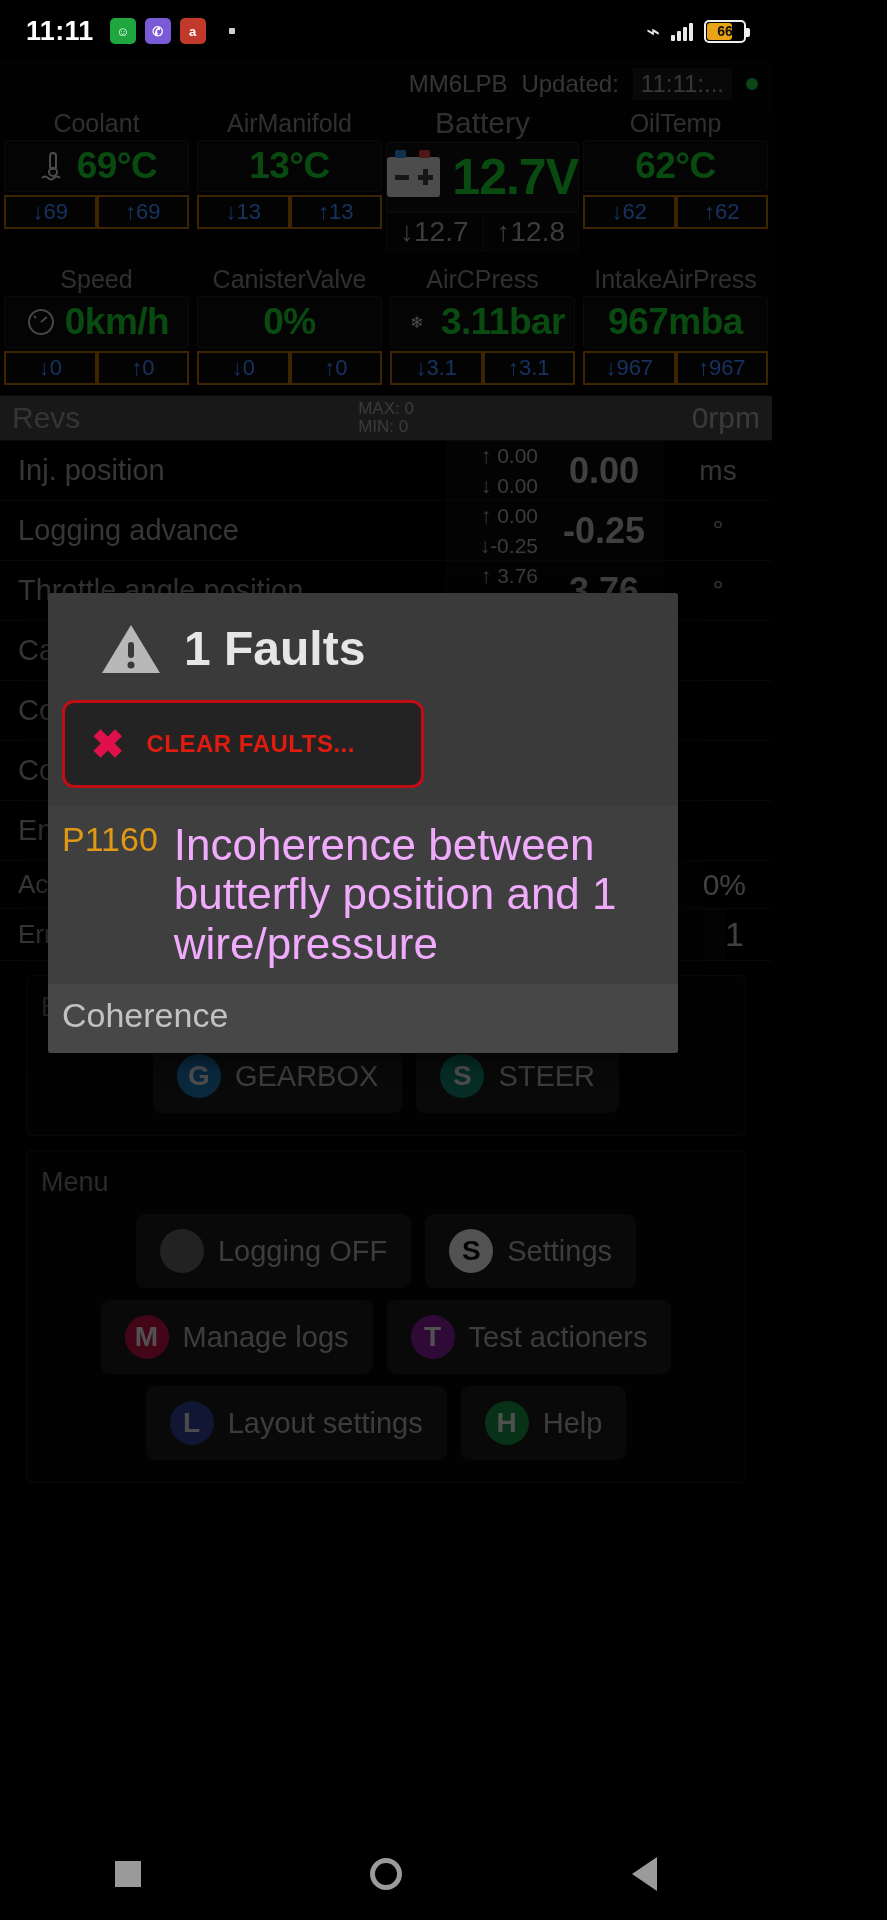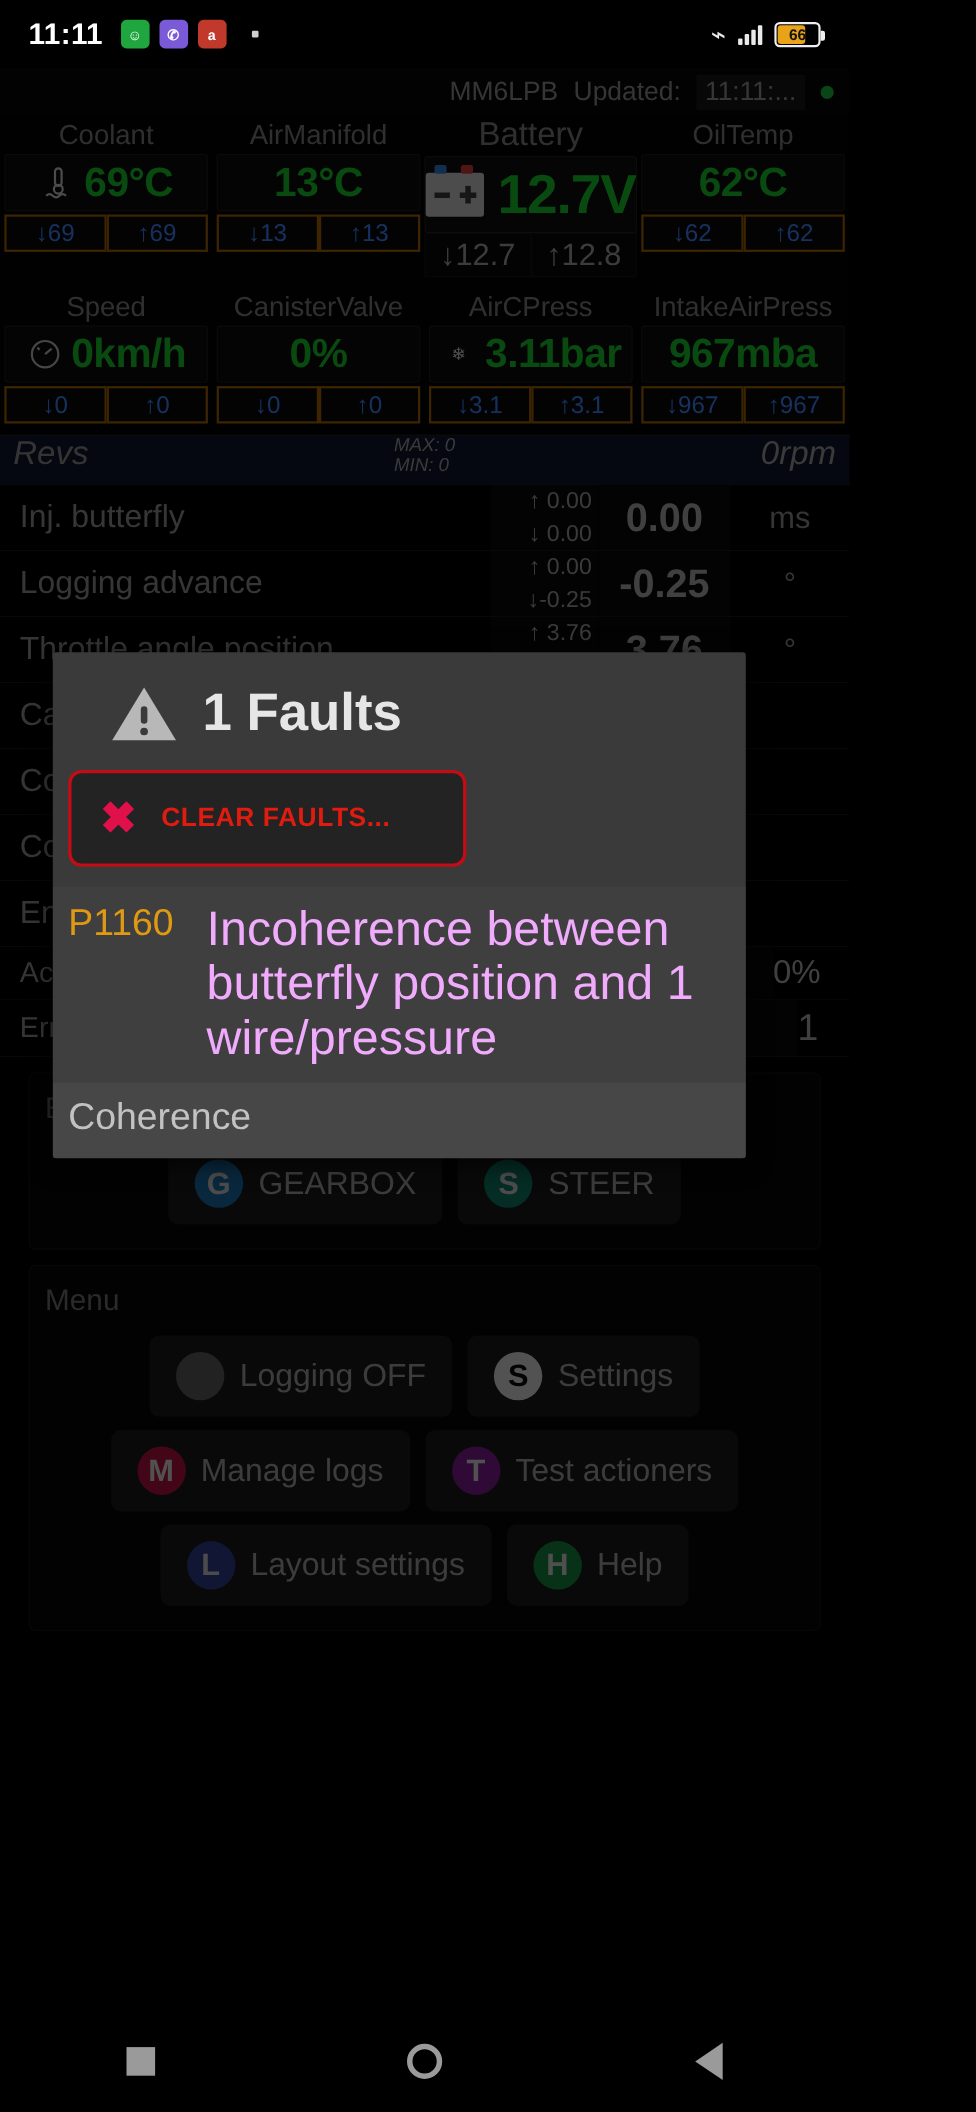--- a/index.html
+++ b/index.html
@@ -72,22 +72,22 @@
                  border:1px solid #141414; background:#090909; padding:3px 0; }
   .bicon { width:56px; height:40px; background:#c9c9c9; border-radius:3px; position:relative;}
   .bicon .term { position:absolute; top:-7px; width:11px; height:8px; border-radius:2px; }
   .bicon .tn { left:8px; background:#2f7fd0; }
   .bicon .tp { left:32px; background:#d03a33; }
   .bicon .minus{ position:absolute; left:8px; top:18px; width:14px; height:5px; background:#3a3a3a;}
   .bicon .plusv{ position:absolute; left:36px; top:12px; width:5px; height:16px; background:#3a3a3a;}
   .bicon .plush{ position:absolute; left:31px; top:18px; width:15px; height:5px; background:#3a3a3a;}
 
   
-  .revsbar { display:flex; background:#0f172a; border-top:1px solid #1a1a1a;
-             border-bottom:1px solid #1a1a1a; height:46px; padding:0 12px; margin-top:6px;font-style:italic;}
+  .revsbar { display:flex; align-items:center; background:#404040; border-top:1px solid #1a1a1a;
+             border-bottom:1px solid #1a1a1a; height:46px; padding:0 12px; margin-top:6px;}
   .revsbar .rl { color:#8a8a8a; font-size:30px; }
   .revsbar .rm { margin-left:auto; margin-right:auto; text-align:left; color:#9a9a9a; font-size:17px; line-height:1.05; }
   .revsbar .rv { color:#9a9a9a; font-size:30px; }
 
   
   .drow { display:flex; align-items:stretch; height:60px; border-bottom:1px solid #151515; }
   .d-name { flex:1; display:flex; align-items:center; padding-left:18px; color:#8f8f8f; font-size:29px; }
   .d-mm { width:98px; display:flex; flex-direction:column; justify-content:center;
           align-items:flex-end; padding-right:6px; color:#9a9a9a; font-size:21px; gap:6px;
           background:#0a0a0a; }
@@ -118,21 +118,21 @@
                    background:#3a3a3a; border-radius:3px; box-shadow:0 4px 22px rgba(0,0,0,.7);
                    overflow:hidden; }
   .fd-head { display:flex; align-items:center; gap:22px; padding:28px 0 20px 52px; }
   .fd-warn { width:62px; height:54px; position:relative; flex:none; }
   .fd-title { color:#e6e6e6; font-size:48px; font-weight:700; }
   .fd-clear { margin:4px 20px 18px 14px; border:3px solid #c00d16; border-radius:12px;
               background:#232323; height:88px; display:flex; align-items:center; gap:22px;
               padding-left:26px; width:calc(100% - 268px); }
   .fd-x { color:#e0104a; font-size:40px; font-weight:700; line-height:1; }
   .fd-clear-label { color:#e01b0f; font-size:24px; font-weight:700; letter-spacing:.5px; }
-  .fd-code-row { background:#3f3f3f; padding:14px 18px 16px 14px; display:flex; gap:30px; }
+  .fd-code-row { background:#3f3f3f; padding:14px 18px 16px 14px; display:flex; gap:16px; }
   .fd-code { color:#e09914; font-size:34px; flex:none; }
   .fd-desc { color:#f0abfc; font-size:44px; line-height:1.12; }
   .fd-sub { background:#474747; padding:12px 0 18px 14px; color:#c2c2c2; font-size:34px; }
 
   
   .navbar { position:absolute; left:0; right:0; bottom:0; height:92px; background:#000;
             display:flex; align-items:center; justify-content:space-around; z-index:70; }
   .nav-sq { width:26px; height:26px; background:#9a9a9a; }
   .nav-ci { width:32px; height:32px; border:5px solid #9a9a9a; border-radius:50%; }
   .nav-tri { width:0; height:0; border-top:17px solid transparent; border-bottom:17px solid transparent;
@@ -297,21 +297,21 @@
       <div class="rl">Revs</div>
       <div class="rm">
         <div>MAX: 0</div>
         <div>MIN: 0</div>
       </div>
       <div class="rv">0rpm</div>
     </div>
 
     <div>
       <div class="drow">
-        <div class="d-name">Inj. butterfly</div>
+        <div class="d-name">Inj. position</div>
         <div class="d-mm">
           <span>↑&nbsp;<span>0.00</span></span>
           <span>↓&nbsp;<span>0.00</span></span>
         </div>
         <div class="d-val">0.00</div>
         <div class="d-unit">ms</div>
       </div>
       <div class="drow">
         <div class="d-name">Logging advance</div>
         <div class="d-mm">

